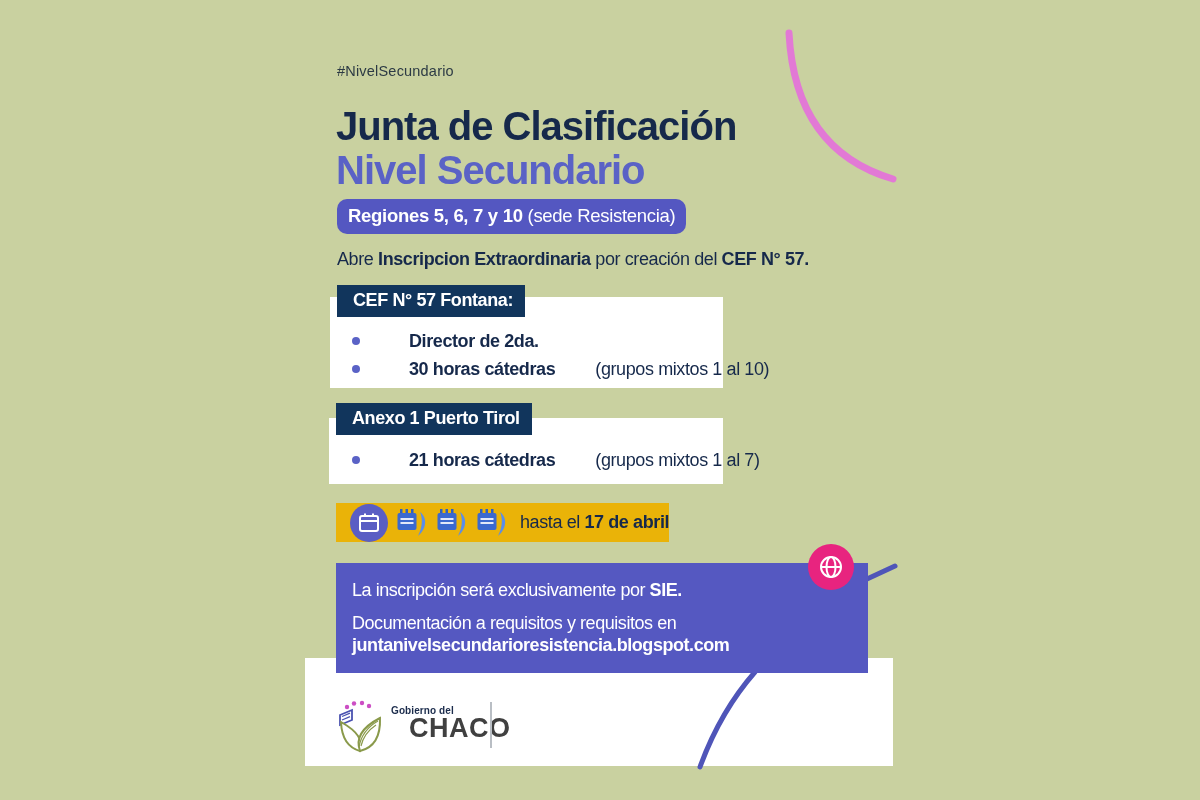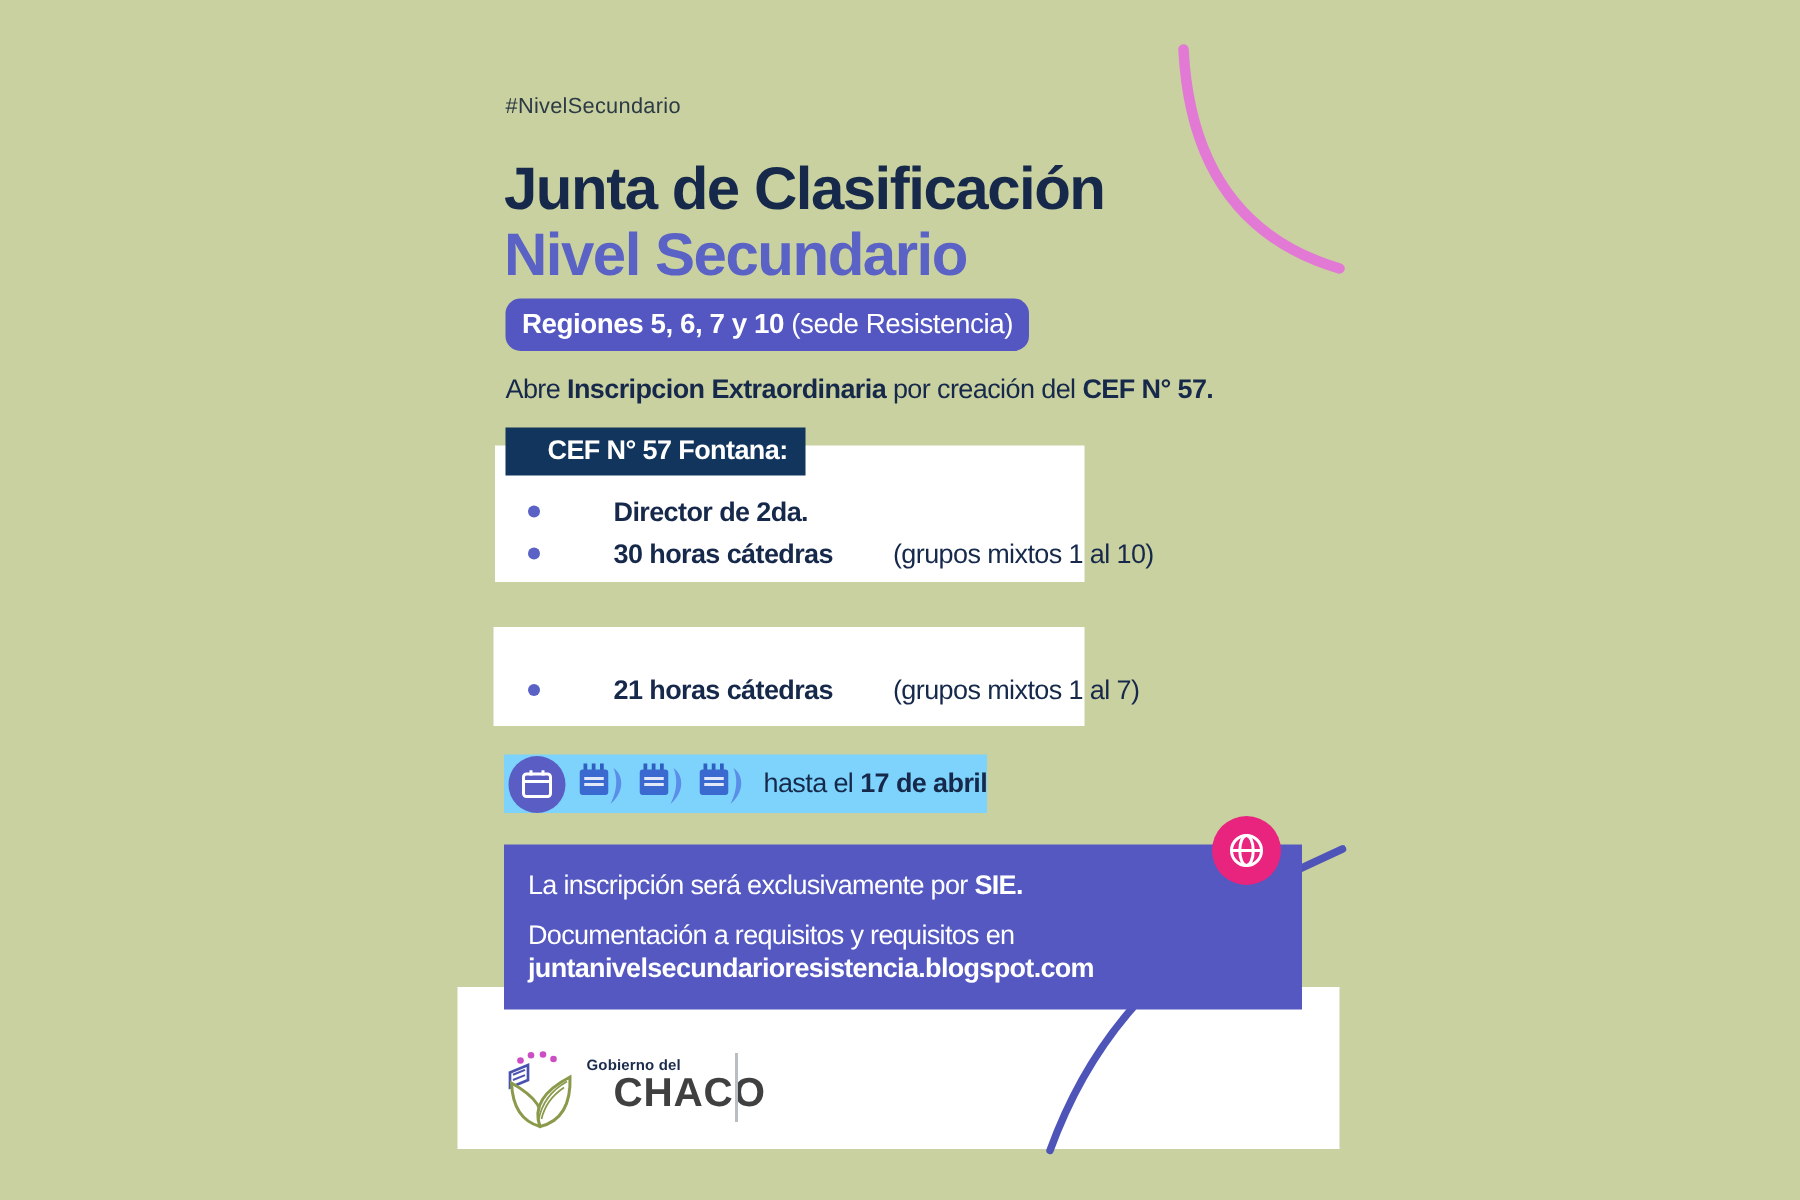--- a/index.html
+++ b/index.html
@@ -14,33 +14,33 @@
   .badge-purple{left:337px;top:199px;background:#5457c1;color:#fff;
     padding:6px 11px 7px 11px;font-size:18.5px;letter-spacing:-.3px;border-radius:10px;}
   .badge-purple b{font-weight:700;}
   .intro{left:337px;top:249px;font-size:18px;letter-spacing:-.4px;color:#16294b;}
   .intro b{font-weight:700;}
 
   .card{background:#fff;}
   .card1{left:330px;top:297px;width:393px;height:91px;}
   .card2{left:329px;top:418px;width:394px;height:66px;}
   .badge-navy{background:#11355c;color:#fff;font-size:18px;font-weight:700;
-    letter-spacing:-.4px;padding:5px 12px 6px 28px;white-space:nowrap;}
+    letter-spacing:-.4px;padding:5px 12px 6px 16px;white-space:nowrap;}
   .badge1{left:337px;top:285px;}
   .badge2{left:336px;top:403px;}
 
   .bullets{left:352px;font-size:18px;letter-spacing:-.4px;color:#16294b;}
   .bullets1{top:327px;}
   .bullets2{top:446px;}
   .bullet-row{display:flex;align-items:center;height:28px;gap:40px;}
   .dot{width:8px;height:8px;border-radius:50%;background:#5a62c6;margin-right:9px;flex:none;}
   .bullet-row b{font-weight:700;}
 
-  .deadline{left:336px;top:503px;width:322px;height:39px;background:#7dd3fc;
-    display:flex;align-items:center;}
+  .deadline{left:336px;top:503px;width:322px;height:39px;background:#eab308;
+    display:flex;align-items:center;padding-left:11px;}
   .cal-circle{width:38px;height:38px;border-radius:50%;background:#5a5ec4;margin-left:3px;
     display:flex;align-items:center;justify-content:center;flex:none;}
   .cal-ic{margin-left:9px;flex:none;}
   .deadline-text{margin-left:12px;font-size:18px;letter-spacing:-.4px;color:#16294b;white-space:nowrap;}
   .deadline-text b{font-weight:700;}
 
   .notice{left:336px;top:563px;width:532px;height:110px;background:#5558c1;color:#fff;
     box-sizing:border-box;padding:17px 14px 0 16px;font-size:18px;letter-spacing:-.45px;}
   .notice .l1{margin-bottom:11px;}
   .notice .l2,.notice .l3{line-height:22px;}
@@ -90,20 +90,21 @@
         <span></span>
     </div>
     <div class="bullet-row">
       <span class="dot"></span>
         <b>30 horas cátedras</b>
         <span> (grupos mixtos 1 al 10)</span>
     </div>
   </div>
 
   <div class="abs card card2"></div>
+  <div class="abs badge-navy badge2">Anexo 1 Puerto Tirol</div>
   <div class="abs bullets bullets2">
     <div class="bullet-row">
       <span class="dot"></span>
         <b>21 horas cátedras</b>
         <span> (grupos mixtos 1 al 7)</span>
     </div>
   </div>
 
   <div class="abs deadline">
     <span class="cal-circle">

